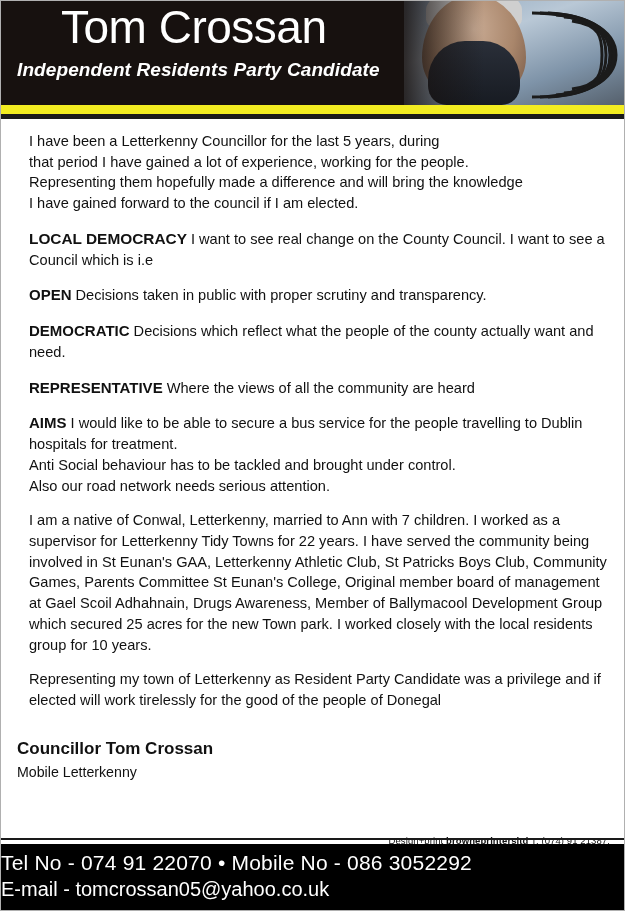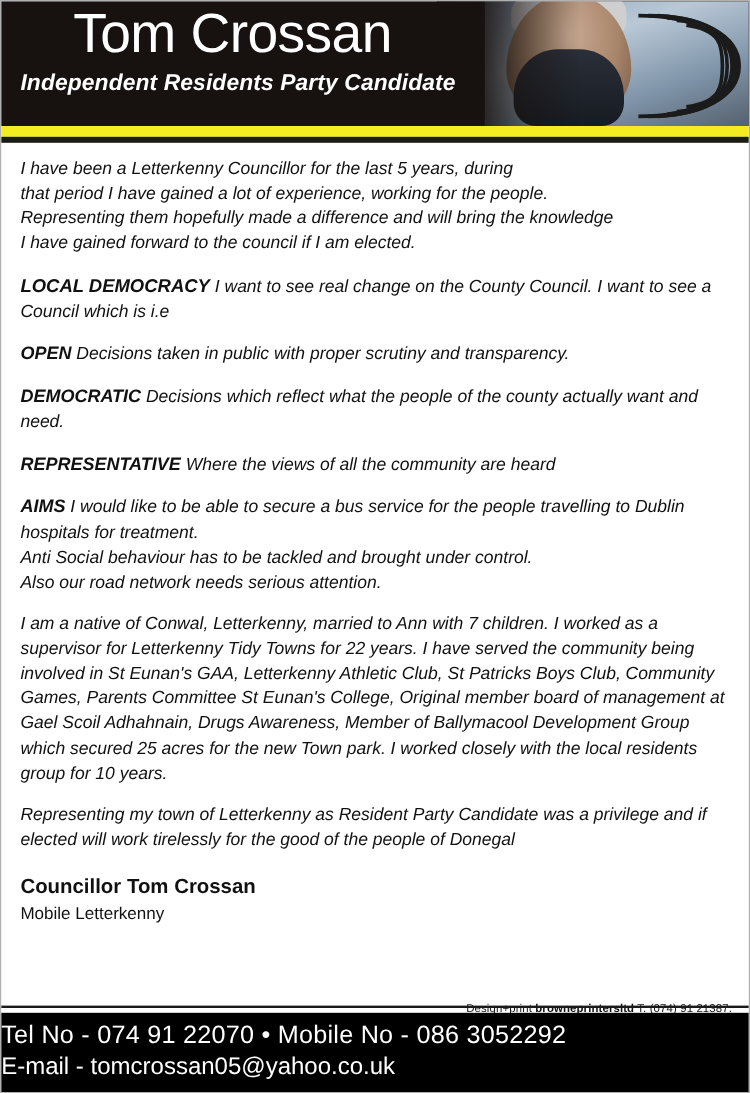--- a/index.html
+++ b/index.html
@@ -109,38 +109,37 @@
   }
 
   
   .content {
     padding: 12px 16px 0 16px;
     color: #111111;
     font-size: 14.6px;
     line-height: 1.42;
   }
   .para {
-    margin: 0 0 14px 0;
-    font-style: italic;
+    margin: 0 0 14px 12px;
   }
   .lead {
     font-weight: bold;
     font-size: 15.4px;
   }
   .lead-sm {
     font-weight: bold;
     font-size: 15px;
   }
   .line {
     display: block;
   }
 
   
   .signoff {
-    margin-top: 16px;
+    margin-top: 26px;
   }
   .signoff-name {
     font-size: 17px;
     font-weight: bold;
     color: #111111;
   }
   .signoff-place {
     font-size: 14.2px;
     color: #111111;
     margin-top: 1px;

